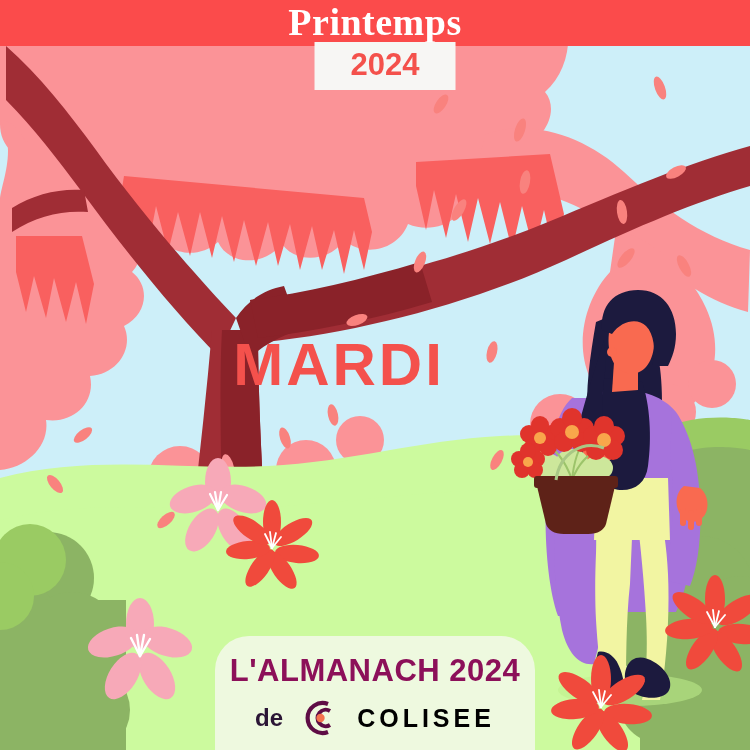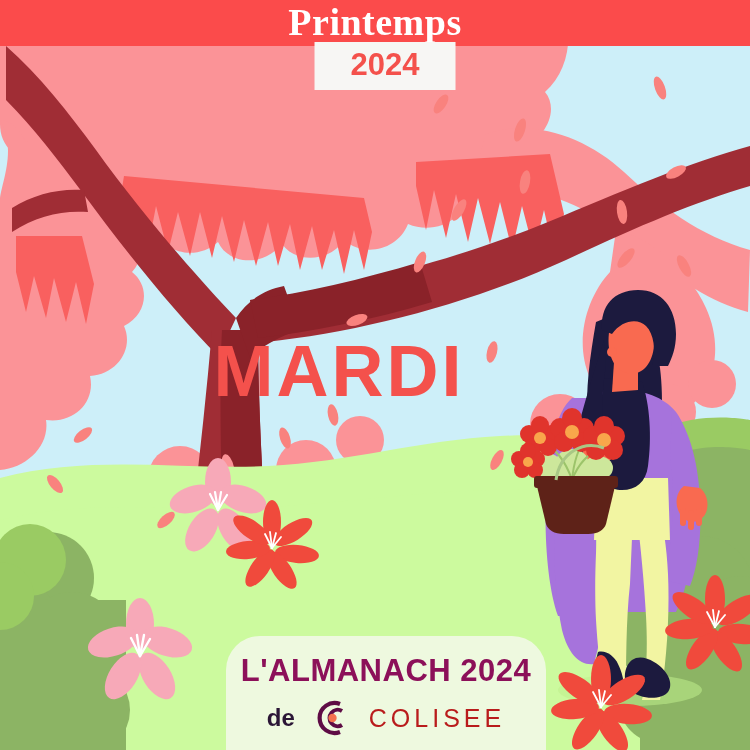--- a/index.html
+++ b/index.html
@@ -54,40 +54,40 @@
   
   .woman{position:absolute;left:0;top:0;width:750px;height:750px;z-index:26;}
 
   
   .flowers{position:absolute;left:0;top:0;width:750px;height:750px;z-index:30;}
 
   
   .day-label{
     position:absolute;left:0;top:330px;width:678px;
     text-align:center;z-index:35;
-    color:#F4514C;font-weight:700;font-size:72px;
+    color:#F4514C;font-weight:700;font-size:60px;
     letter-spacing:3px;font-family:"Liberation Sans", sans-serif;
   }
 
   
   .footer-card{
-    position:absolute;left:226px;top:636px;width:320px;height:114px;
+    position:absolute;left:215px;top:636px;width:320px;height:114px;
     background:#EEF9DF;border-radius:34px 34px 0 0;z-index:36;
     text-align:center;
   }
   .footer-title{
     margin-top:19px;color:#8C1059;font-weight:700;font-size:31px;
     letter-spacing:0.5px;font-family:"Liberation Sans", sans-serif;
     line-height:1;
   }
   .footer-brand{
     margin-top:12px;display:flex;align-items:center;justify-content:center;gap:17px;
   }
   .brand-de{color:#2B1636;font-weight:700;font-size:24px;font-family:"Liberation Sans", sans-serif;}
-  .brand-word{color:#b91c1c;font-weight:400;font-size:25px;letter-spacing:4px;font-family:"Liberation Sans", sans-serif;}
+  .brand-word{color:#000000;font-weight:700;font-size:25px;letter-spacing:4px;font-family:"Liberation Sans", sans-serif;}
   .brand-mark{width:40px;height:40px;display:block;}
 </style>
 </head>
 <body>
 
 <div id="poster">
 
   <div class="sky"></div>
 
   <svg class="canopy" viewBox="0 0 750 560">

